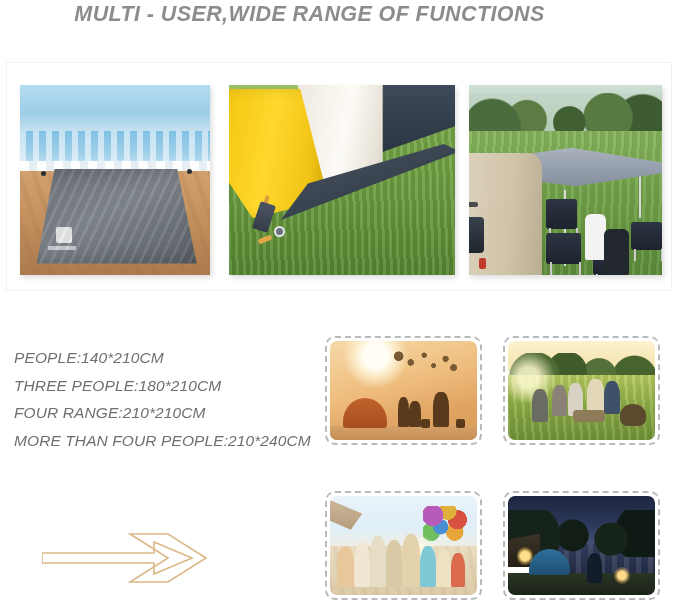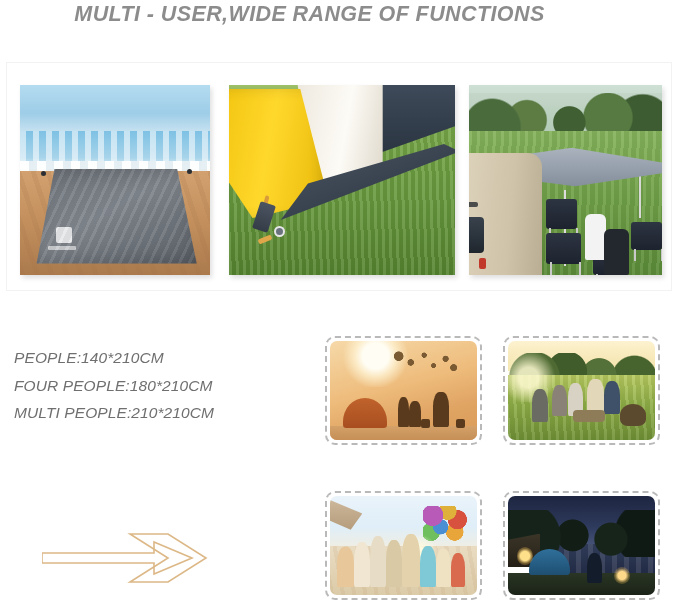--- a/index.html
+++ b/index.html
@@ -458,22 +458,23 @@
       <div class="chair" style="left:84%; top:72%; width:16%; height:15%;"></div>
       <div class="chair" style="left:64%; top:86%; width:17%; height:14%;"></div>
       <div class="person" style="left:60%; top:68%; width:11%; height:24%; background:#f3f3f3;"></div>
       <div class="person" style="left:70%; top:76%; width:13%; height:24%; background:#23282e;"></div>
     </div>
   </div>
 </div>
 
 <div class="size-list">
   <div class="size-line">PEOPLE:140*210CM</div>
-  <div class="size-line">FOUR PEOPLE:180*210CM</div>
-  <div class="size-line">MULTI PEOPLE:210*210CM</div>
+  <div class="size-line">THREE PEOPLE:180*210CM</div>
+  <div class="size-line">FOUR RANGE:210*210CM</div>
+  <div class="size-line">MORE THAN FOUR PEOPLE:210*240CM</div>
 </div>
 
 <div class="arrow-wrap">
   <svg width="175" height="56" viewBox="0 0 175 56">
     <polygon points="0,23 112,23 112,12 150,28 112,44 112,33 0,33" fill="none" stroke="#ddb887" stroke-width="1.6"></polygon>
     <polygon points="88,4 126,4 164,28 126,52 88,52 126,28" fill="none" stroke="#ddb887" stroke-width="1.6"></polygon>
   </svg>
 </div>
 
 <div class="thumb thumb-1">

